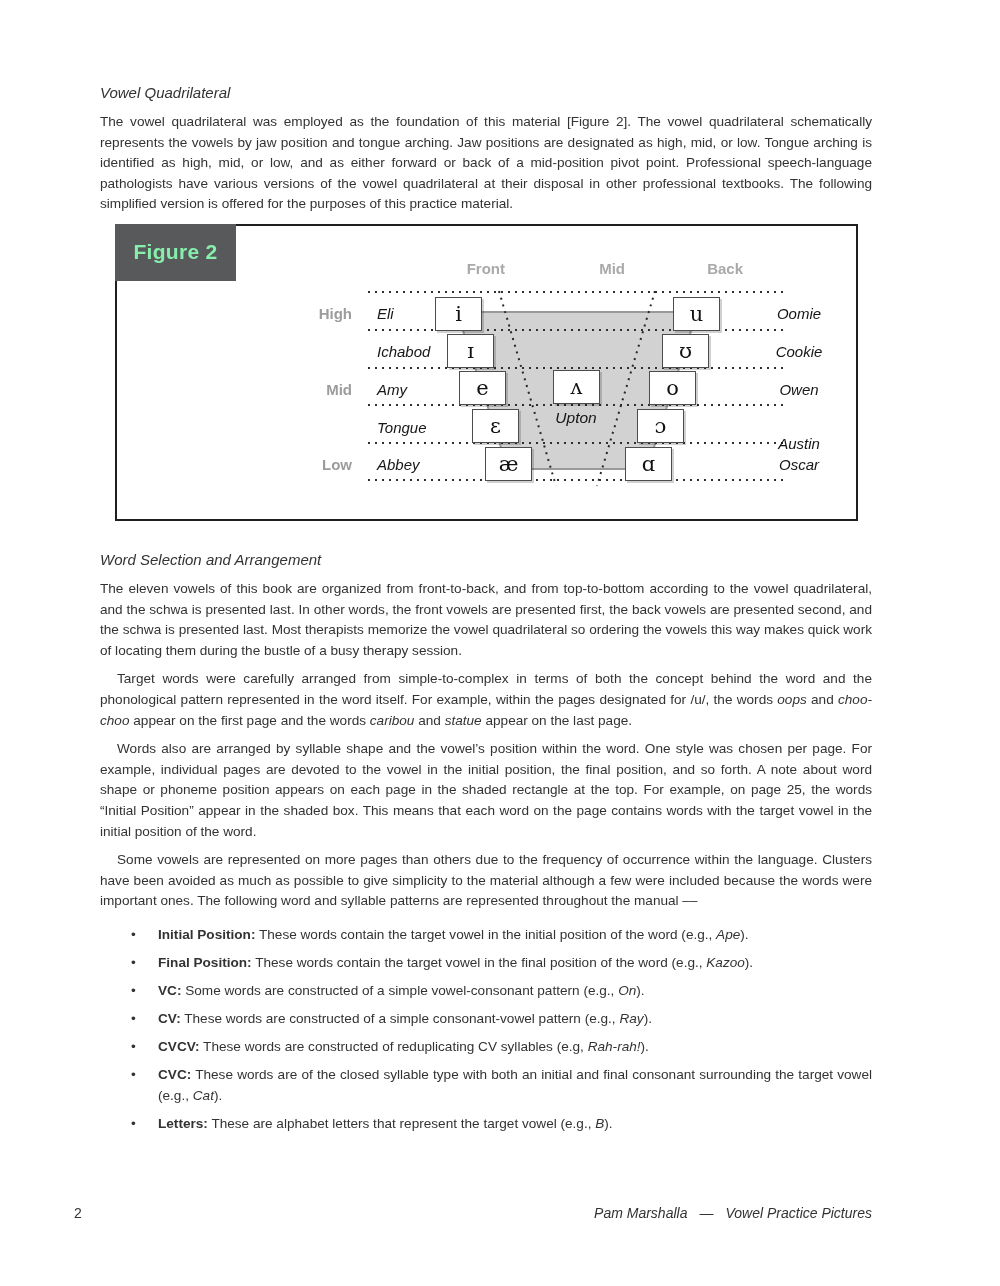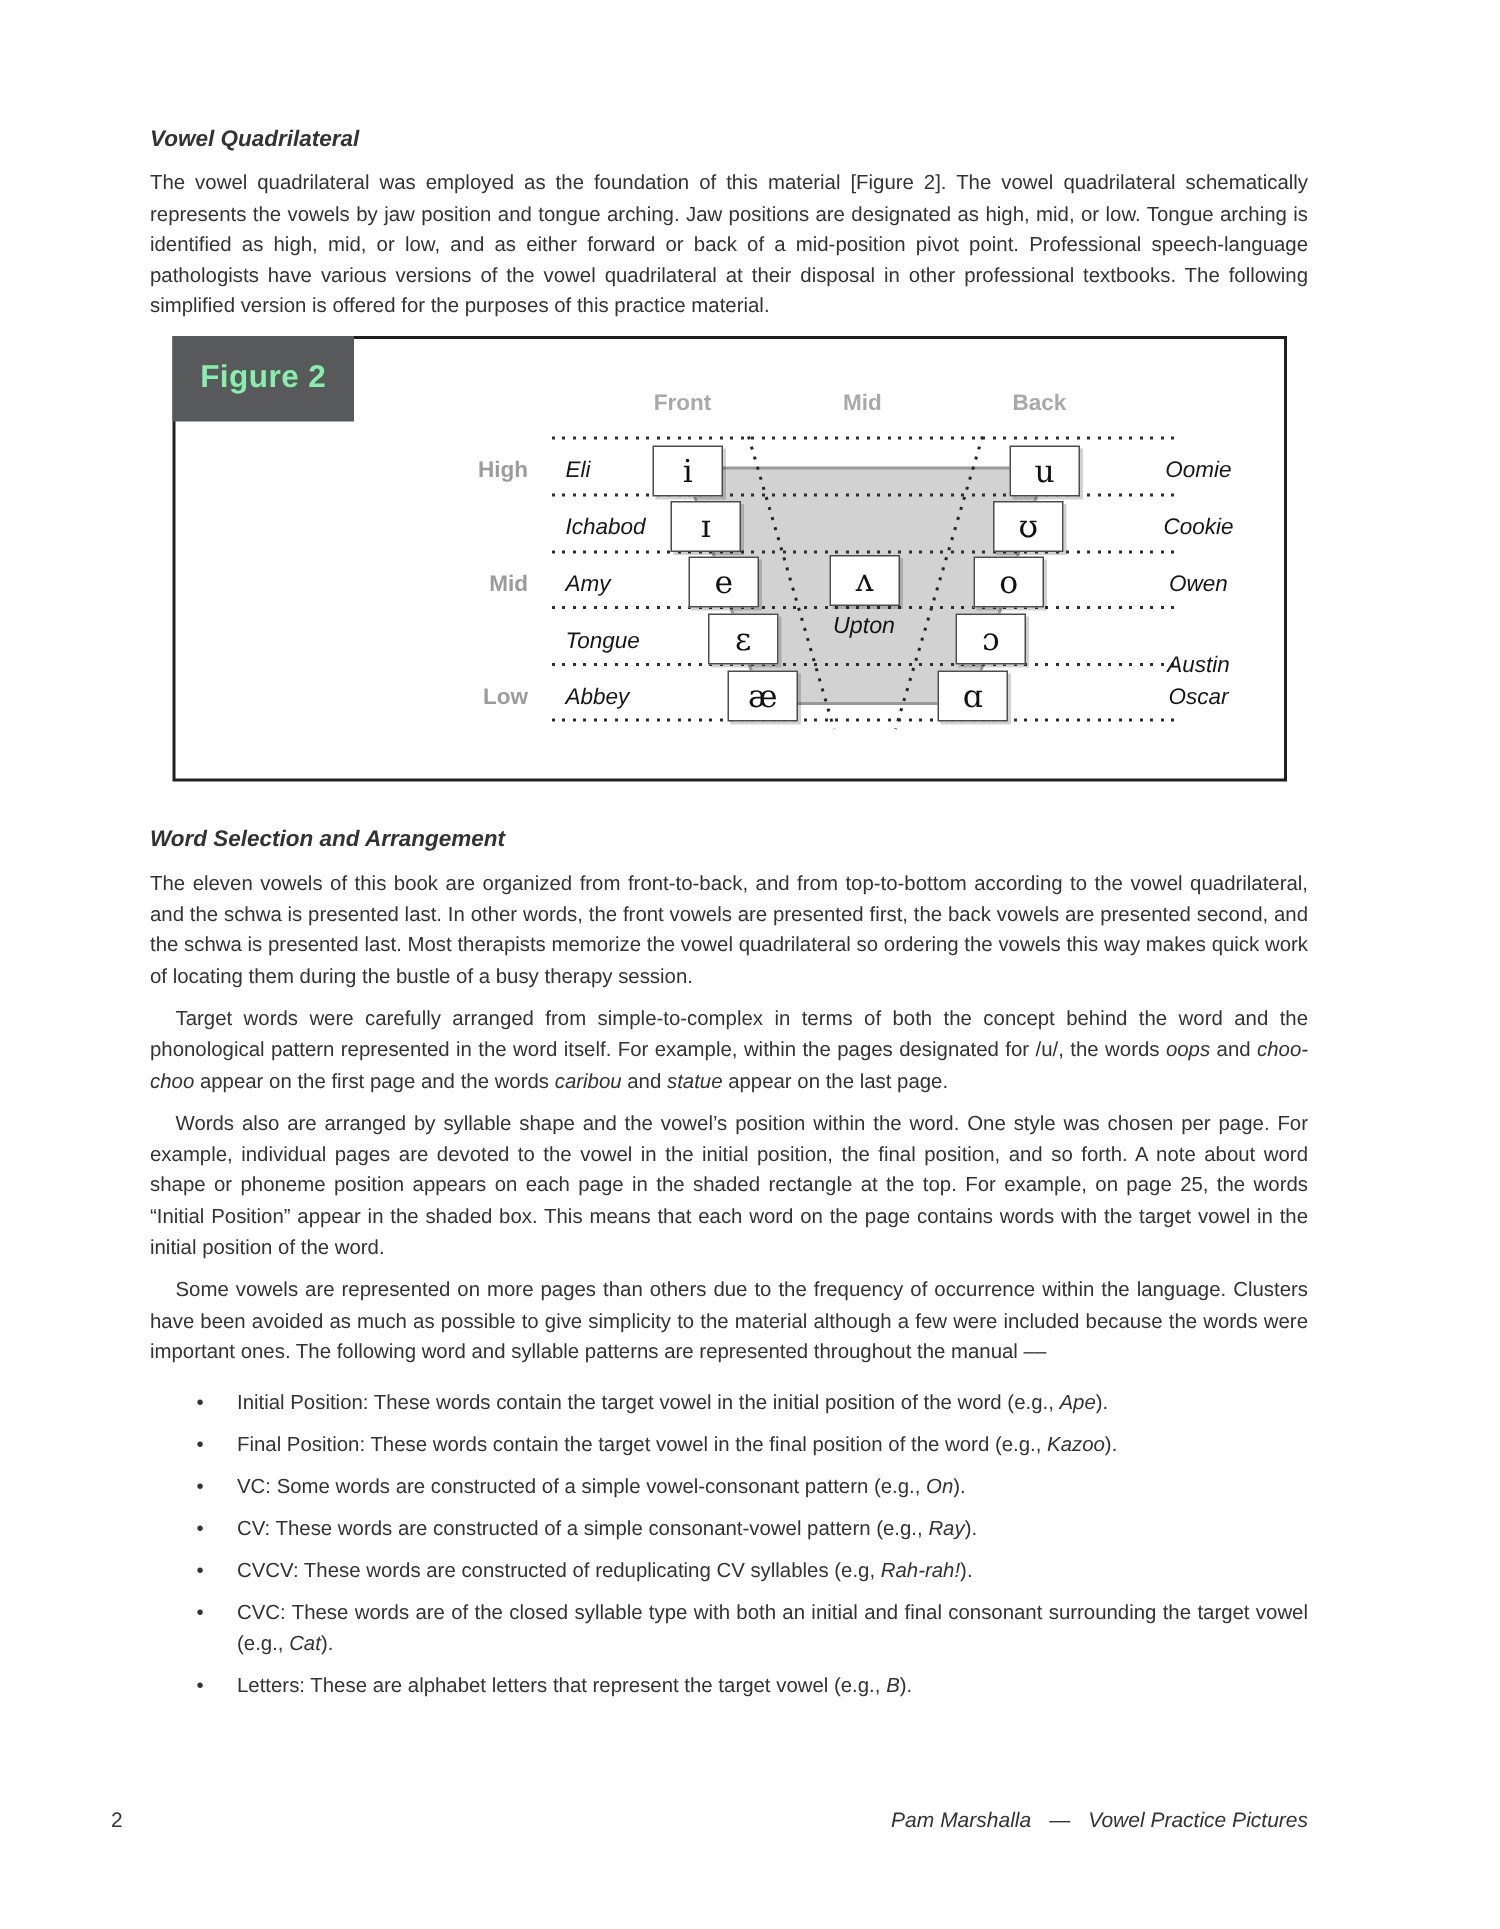--- a/index.html
+++ b/index.html
@@ -1,37 +1,37 @@
 <!DOCTYPE html>
 <html><head>
 <meta charset="utf-8">
 <style>
   html,body{margin:0;padding:0;background:#fff;}
   .page{position:relative;width:1000px;height:1286px;background:#ffffff;overflow:hidden;
         font-family:"Liberation Sans",sans-serif;color:#333;}
   .content{position:absolute;left:100px;top:84px;width:772px;}
-  .shead{font-size:15px;line-height:17px;font-weight:bold;font-style:italic;color:#333;margin:0;}
+  .shead{font-size:15px;line-height:17px;font-weight:normal;font-style:italic;color:#333;margin:0;}
   .shead.second{margin-top:30px;}
   .para{font-size:13.6px;line-height:20.6px;text-align:justify;margin:11px 0 0 0;}
   .para.tight{margin-top:8px;}
   .ind{text-indent:17px;}
   .i{font-style:italic;}
-  .b{font-weight:normal;}
+  .b{font-weight:bold;}
 
   
   .fig{position:relative;margin:9px 0 0 15px;width:739px;height:293px;border:2px solid #1f1f1f;}
   .diagram{position:absolute;left:-2px;top:-2px;width:743px;height:297px;}
   .figlabel{position:absolute;left:0;top:0;width:121px;height:57px;background:#58595b;
             color:#86efac;font-weight:bold;font-size:21px;display:flex;align-items:center;
             justify-content:center;letter-spacing:.3px;}
   .dsvg{position:absolute;left:0;top:0;}
   .dl{position:absolute;height:2px;width:415px;left:253px;
       background-image:repeating-linear-gradient(to right,#2e2e2e 0 2px,transparent 2px 7px);}
   .glabel{position:absolute;font-size:15px;font-weight:bold;color:#a9a9a9;line-height:18px;}
-  .colhead{width:100px;text-align:center;}
+  .colhead{width:100px;text-align:right;}
   .jaw{left:150px;width:87px;text-align:right;color:#9c9c9c;}
   .fname{position:absolute;font-size:15px;font-style:italic;color:#161616;line-height:18px;}
   .lname{left:262px;width:130px;text-align:left;}
   .rname{left:580px;width:120px;text-align:center;padding-left:44px;}
   .vbox{position:absolute;width:45px;height:32px;background:#fff;border:1.5px solid #4c4c4c;
         box-shadow:2px 2px 0 rgba(0,0,0,0.18);display:flex;align-items:center;justify-content:center;
         font-family:"DejaVu Serif",serif;font-size:21px;color:#111;}
   .upton{position:absolute;left:411px;top:185px;width:100px;text-align:center;
          font-size:15.5px;font-style:italic;color:#161616;}
 

